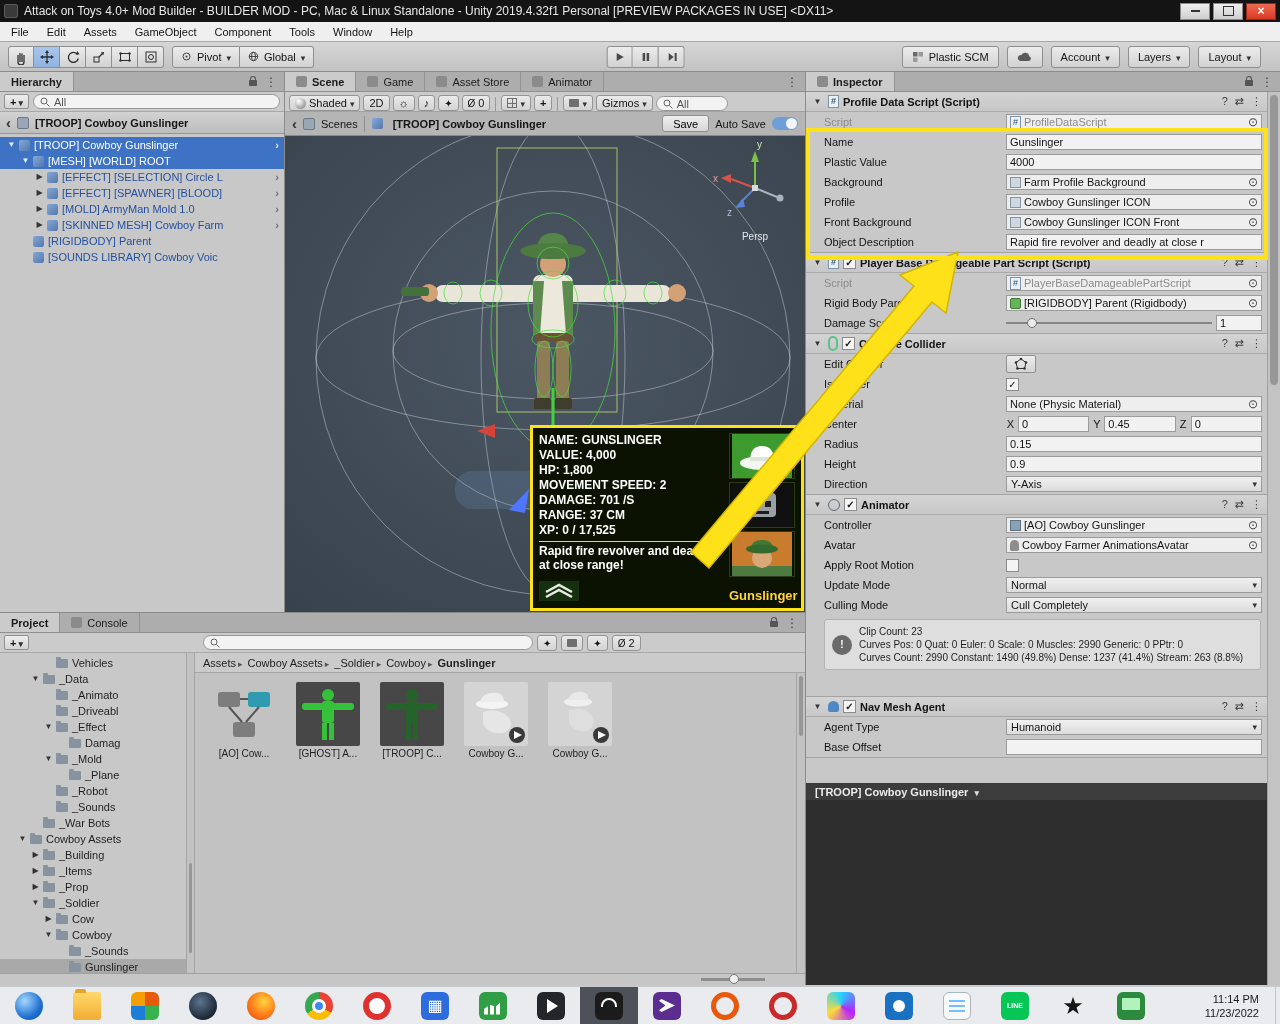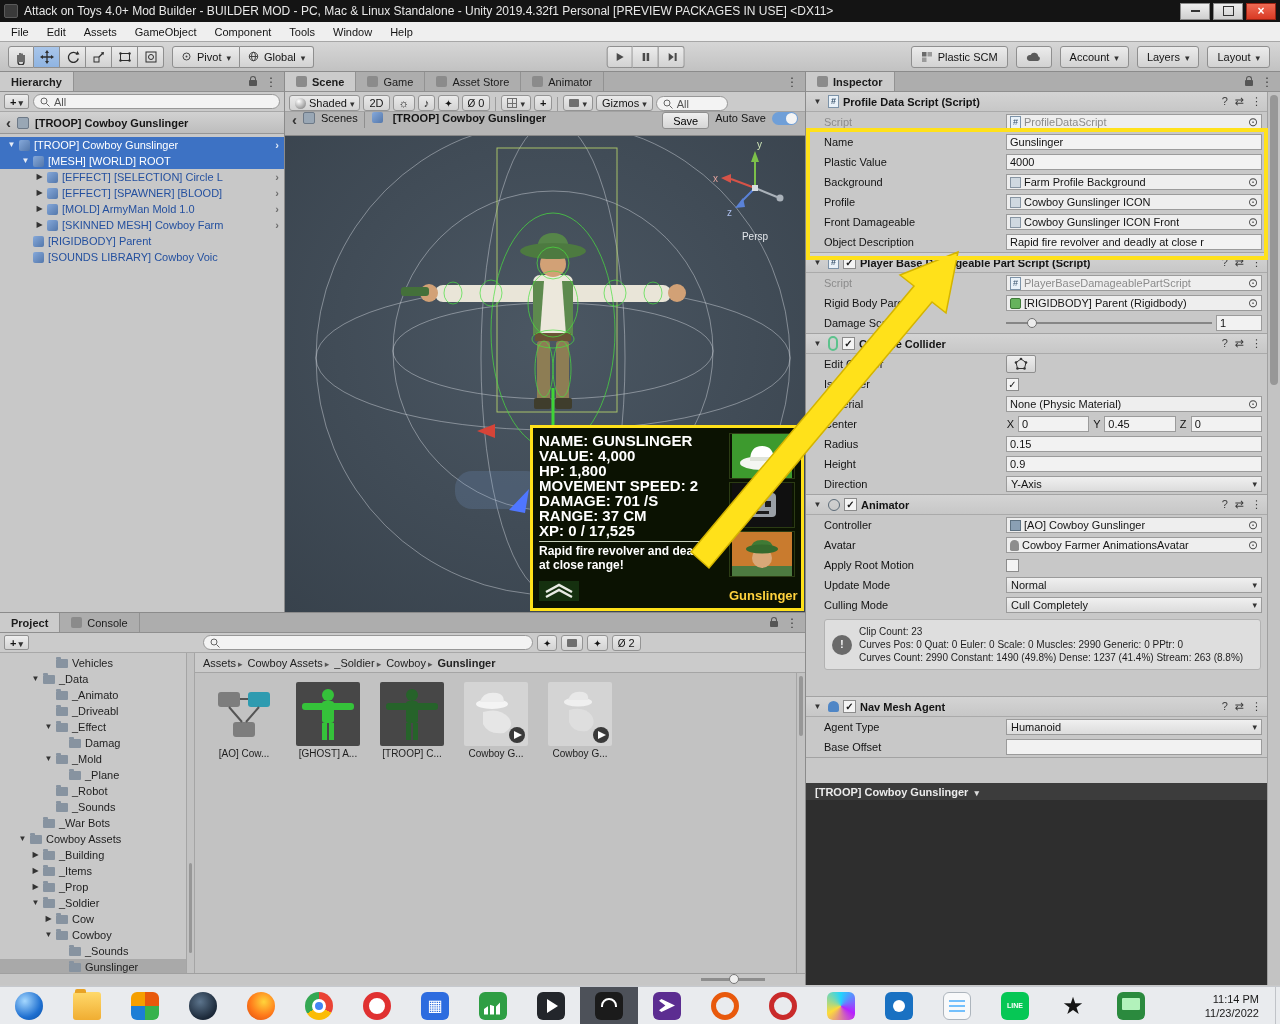--- a/index.html
+++ b/index.html
@@ -22,21 +22,21 @@
 
   
   .toolbar{position:absolute;left:0;top:42px;width:100%;height:30px;background:linear-gradient(#d6d6d6,#c2c2c2);border-bottom:1px solid #8b8b8b;display:flex;align-items:center}
   .tgroup{display:flex;margin-left:8px}
   .tbtn{width:26px;height:22px;background:linear-gradient(#ececec,#d2d2d2);border:1px solid #8f8f8f;border-left-width:0;display:flex;align-items:center;justify-content:center}
   .tgroup .tbtn:first-child{border-left-width:1px;border-radius:3px 0 0 3px}
   .tgroup .tbtn:last-child{border-radius:0 3px 3px 0}
   .tbtn.active{background:linear-gradient(#a9c6ea,#8fb4e2)}
   .tbtn.wide{width:auto;padding:0 8px;gap:5px}
   .playgroup{position:absolute;left:50%;top:4px;transform:translateX(-53%);display:flex}
-  .rgroup{margin-left:auto;display:flex;align-items:center;margin-right:10px}
+  .rgroup{margin-left:auto;display:flex;align-items:center;margin-right:19px}
   .dropbtn{height:22px;padding:0 9px;display:flex;align-items:center;gap:5px;background:linear-gradient(#ececec,#d2d2d2);border:1px solid #8f8f8f;border-radius:3px;margin-left:8px}
   .car::after{content:"▾";font-size:9px;color:#333}
 
   
   .panel-tabs{height:20px;background:#adadad;display:flex;align-items:stretch;border-bottom:1px solid #8f8f8f}
   .ptab{padding:0 11px;display:flex;align-items:center;gap:5px;background:#adadad;border-right:1px solid #929292;color:#1c1c1c}
   .ptab.active{background:#cbcbcb;font-weight:bold}
   .ptab-icons{margin-left:auto;display:flex;align-items:center;gap:8px;padding-right:7px;color:#444}
   .mini-menu{font-size:12px;color:#3a3a3a}
   .mini-lock{width:8px;height:6px;background:#555;border-radius:1px;position:relative;margin-top:3px}
@@ -68,35 +68,35 @@
   .sdrop,.sbtn{height:16px;padding:0 5px;background:linear-gradient(#eaeaea,#d3d3d3);border:1px solid #949494;border-radius:3px;display:flex;align-items:center;gap:3px;flex:none}
   .vdiv{width:1px;height:14px;background:#9b9b9b;margin:0 2px;flex:none}
   .mini-sphere{width:11px;height:11px;border-radius:50%;background:radial-gradient(circle at 35% 30%,#fff,#969696 75%)}
   .g-sun::after{content:"☼";font-size:11px}
   .g-note::after{content:"♪";font-size:11px}
   .g-star::after{content:"✦";font-size:10px}
   .g-vis::after{content:"Ø";font-size:10px}
   .g-cross::after{content:"+";font-weight:bold}
   .g-grid{width:10px;height:10px;border:1px solid #6f6f6f;background:linear-gradient(#6f6f6f 1px,transparent 1px) 0 4px/100% 5px no-repeat,linear-gradient(90deg,#6f6f6f 1px,transparent 1px) 4px 0/5px 100% no-repeat}
   .g-cam{width:10px;height:8px;background:#6f6f6f;border-radius:1px}
-  .crumbbar{height:24px;background:#b5b5b5;border-bottom:1px solid #898989;display:flex;gap:6px;padding:0 7px;overflow:hidden}
+  .crumbbar{height:24px;background:#b5b5b5;border-bottom:1px solid #898989;display:flex;align-items:center;gap:6px;padding:0 7px;overflow:hidden}
   .vsep{width:1px;height:16px;background:#8f8f8f}
   .crumb-current{font-weight:bold}
   .spacer{flex:1}
   .savebtn{height:17px;padding:0 10px;background:linear-gradient(#efefef,#d6d6d6);border:1px solid #8f8f8f;border-radius:3px;font:inherit}
   .toggle{width:26px;height:13px;border-radius:7px;background:#6f9fd8;position:relative;flex:none}
   .toggle .knob{position:absolute;right:1px;top:1px;width:11px;height:11px;border-radius:50%;background:#f4f4f4}
   .viewport{position:relative;flex:1;background:#3e4953;overflow:hidden}
   .vpsvg{position:absolute;left:0;top:0}
 
   
   .card{position:absolute;right:1px;bottom:1px;width:274px;height:186px;border:3px solid #ffe11a;background:#0b1202;color:#fff;padding:5px 6px;font-weight:bold;z-index:5}
   .card-main{display:flex;height:100%}
   .card-left{flex:1;display:flex;flex-direction:column;padding-right:5px;min-width:0}
-  .stat{font-size:15px;line-height:15px;white-space:nowrap}
+  .stat{font-size:12px;line-height:15px;white-space:nowrap}
   .card-sep{border-top:1px solid #c9d2bd;margin:3px 0 2px}
   .card-desc{font-size:12px;line-height:14px}
   .card-emblem{margin-top:auto}
   .card-right{width:66px;display:flex;flex-direction:column;gap:3px}
   .ctile{height:46px;border:1px solid #2c3c14;overflow:hidden;flex:none}
   .card-label{margin-top:auto;text-align:right;color:#ffd23e;font-size:13px}
 
   
   .annotation{position:absolute;left:0;top:0;width:1280px;height:1024px;pointer-events:none;z-index:60}
   .hlbox{position:absolute;left:806px;top:128px;width:462px;height:132px;border:4px solid #ffe11a}
@@ -668,21 +668,21 @@
         </div>
         <div class="irow">
           <span class="ilbl">Profile</span>
           <div class="ofld">
               <span class="mini-sprite"></span>
               <span class="oval">Cowboy Gunslinger ICON</span>
               <span class="pick"></span>
             </div>
         </div>
         <div class="irow">
-          <span class="ilbl">Front Damageable</span>
+          <span class="ilbl">Front Background</span>
           <div class="ofld">
               <span class="mini-sprite"></span>
               <span class="oval">Cowboy Gunslinger ICON Front</span>
               <span class="pick"></span>
             </div>
         </div>
         <div class="irow">
           <span class="ilbl">Object Description</span>
           <input class="ifld" value="Rapid fire revolver and deadly at close r" style="">
         </div>

